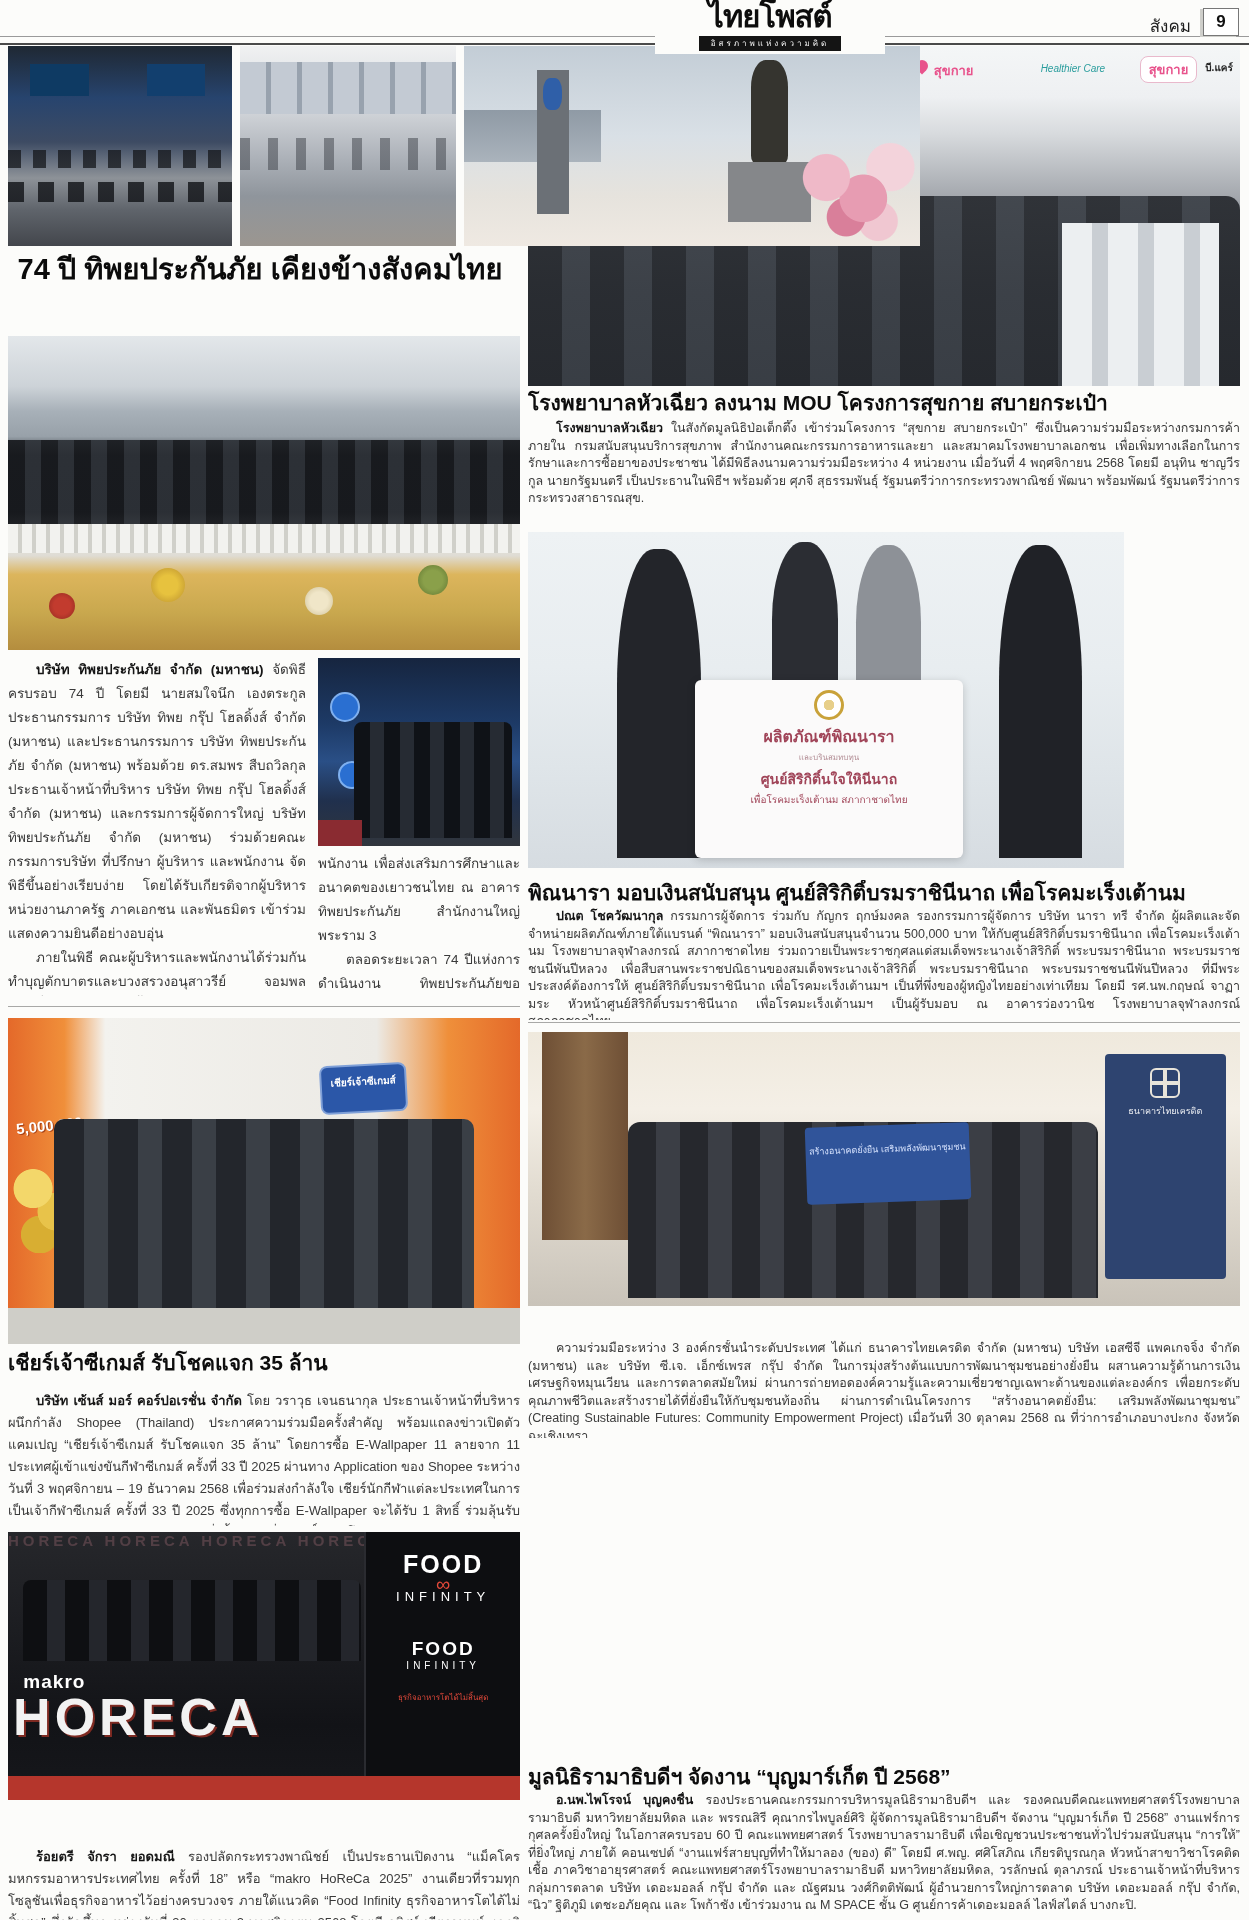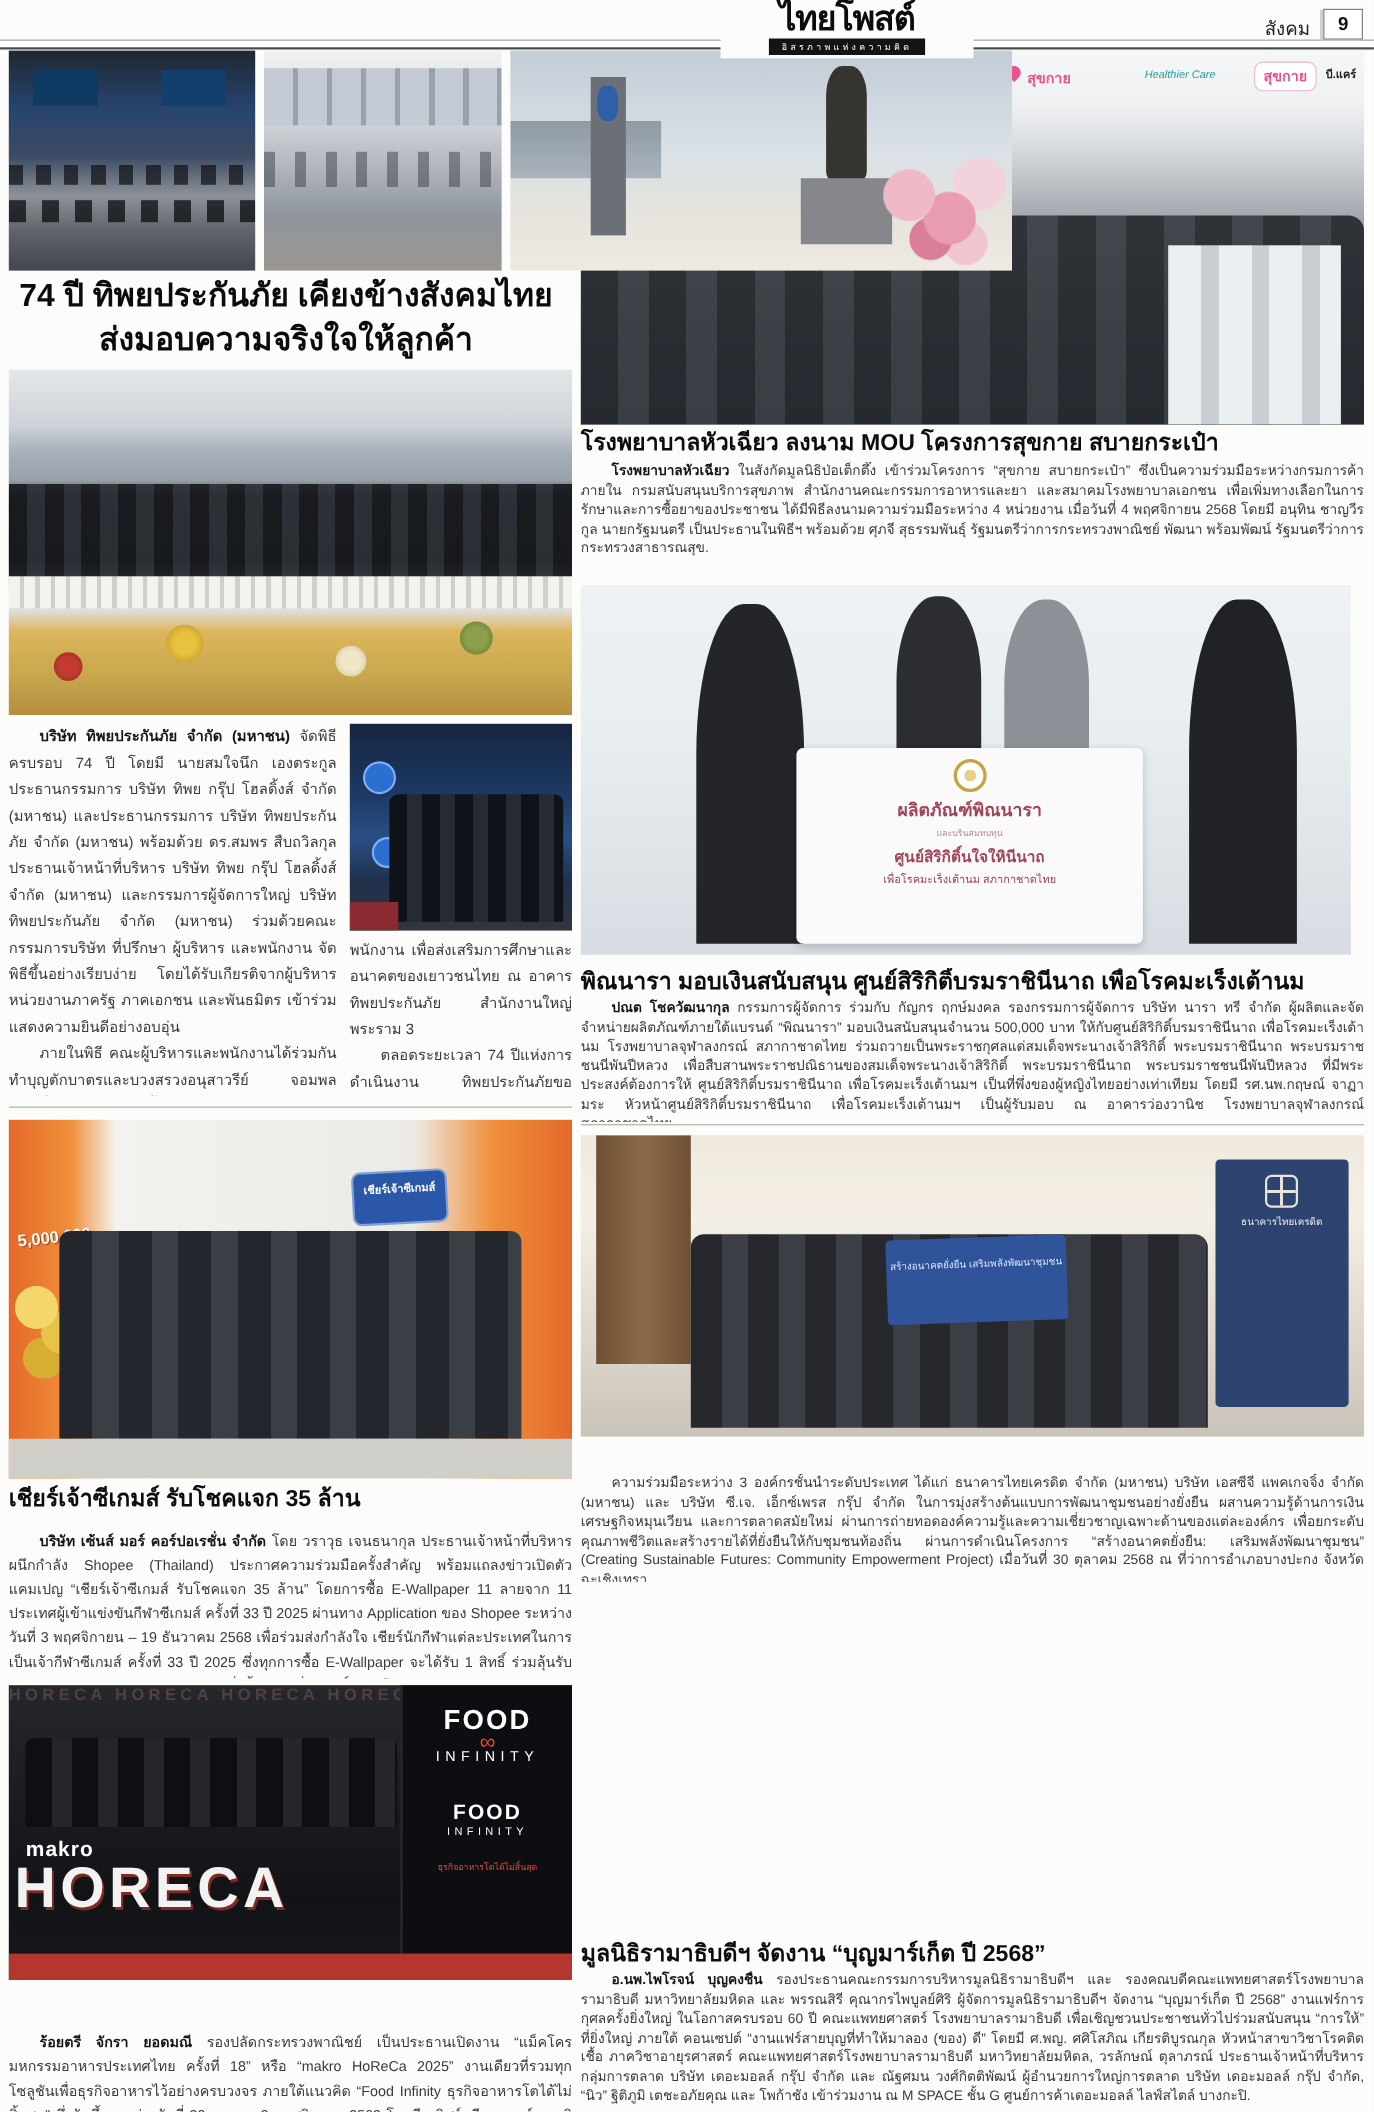--- a/index.html
+++ b/index.html
@@ -68,21 +68,21 @@
   .roof-fruit2 { left:8%; top:82%; width:26px; height:26px; background:radial-gradient(circle,#c23b2e 45%,#8f2a20); border-radius:50%; }
   .roof-fruit3 { left:58%; top:80%; width:28px; height:28px; background:radial-gradient(circle,#f0e6c8 45%,#cdbf94); border-radius:50%; }
   .roof-fruit4 { left:80%; top:73%; width:30px; height:30px; background:radial-gradient(circle,#8aa04a 45%,#5f7430); border-radius:50%; }
   
   .photoStage { left:318px; top:658px; width:202px; height:188px; background:linear-gradient(180deg,#16253f 0%,#1d3a66 35%,#2a4f86 55%,#20304d 76%,#31363d 100%); }
   .st-icon1 { left:6%; top:18%; width:26px; height:26px; border-radius:50%; background:#2a6fd1; border:2px solid #7fb0ef; }
   .st-icon2 { left:10%; top:55%; width:24px; height:24px; border-radius:50%; background:#2a6fd1; border:2px solid #7fb0ef; }
   .st-people { left:18%; bottom:4%; width:78%; height:62%; background:repeating-linear-gradient(90deg,#0f1217 0 16px,#262b33 16px 30px); border-radius:8px 8px 0 0; }
   .st-red { left:0; bottom:0; width:22%; height:14%; background:#8a2b31; }
   
-  .photoPin { left:528px; top:532px; width:700px; height:336px; background:linear-gradient(180deg,#eef2f4 0%,#e8edf0 40%,#dfe5e9 70%,#d6dce1 100%); }
+  .photoPin { left:528px; top:532px; width:596px; height:336px; background:linear-gradient(180deg,#eef2f4 0%,#e8edf0 40%,#dfe5e9 70%,#d6dce1 100%); }
   .pin-f1 { left:15%; top:5%; width:14%; height:92%; background:#23252a; border-radius:44% 44% 0 0; }
   .pin-f2 { left:41%; top:3%; width:11%; height:50%; background:#2b2d33; border-radius:46% 46% 0 0; }
   .pin-f3 { left:55%; top:4%; width:11%; height:50%; background:#8d9197; border-radius:46% 46% 0 0; }
   .pin-f4 { right:7%; top:4%; width:14%; height:93%; background:#202227; border-radius:44% 44% 0 0; }
   .pin-sign { left:28%; top:44%; width:45%; height:53%; background:#fbfafa; border-radius:6px; box-shadow:0 2px 8px rgba(0,0,0,.18); text-align:center; padding-top:10px; box-sizing:border-box; }
   .pin-logo { width:24px; height:24px; margin:0 auto 4px; border:3px solid #c9a23a; border-radius:50%; background:radial-gradient(circle,#e7cf8a 30%,#fff 32%); }
   .pin-l1 { font-size:16px; font-weight:bold; color:#a04458; }
   .pin-l2 { font-size:8px; color:#b08a92; margin-top:2px; }
   .pin-l3 { font-size:14px; font-weight:bold; color:#a04458; margin-top:4px; }
   .pin-l4 { font-size:10px; color:#a04458; margin-top:2px; }
@@ -182,21 +182,20 @@
   <div class="photo photoC">
     <div class="ph-el pC-skyline"></div>
     <div class="ph-el pC-lift"></div>
     <div class="ph-el pC-worker"></div>
     <div class="ph-el pC-statue"></div>
     <div class="ph-el pC-pedestal"></div>
     <div class="ph-el pC-flowers"></div>
   </div>
 
   <div class="headline-main">74 ปี ทิพยประกันภัย เคียงข้างสังคมไทย</div>
-  <div class="headline-main l2">ส่งมอบความจริงใจให้ลูกค้า</div>
 
   <div class="photo photoRoof">
     <div class="ph-el roof-crowd"></div>
     <div class="ph-el roof-rail"></div>
     <div class="ph-el roof-fruit1"></div>
     <div class="ph-el roof-fruit2"></div>
     <div class="ph-el roof-fruit3"></div>
     <div class="ph-el roof-fruit4"></div>
   </div>
 

